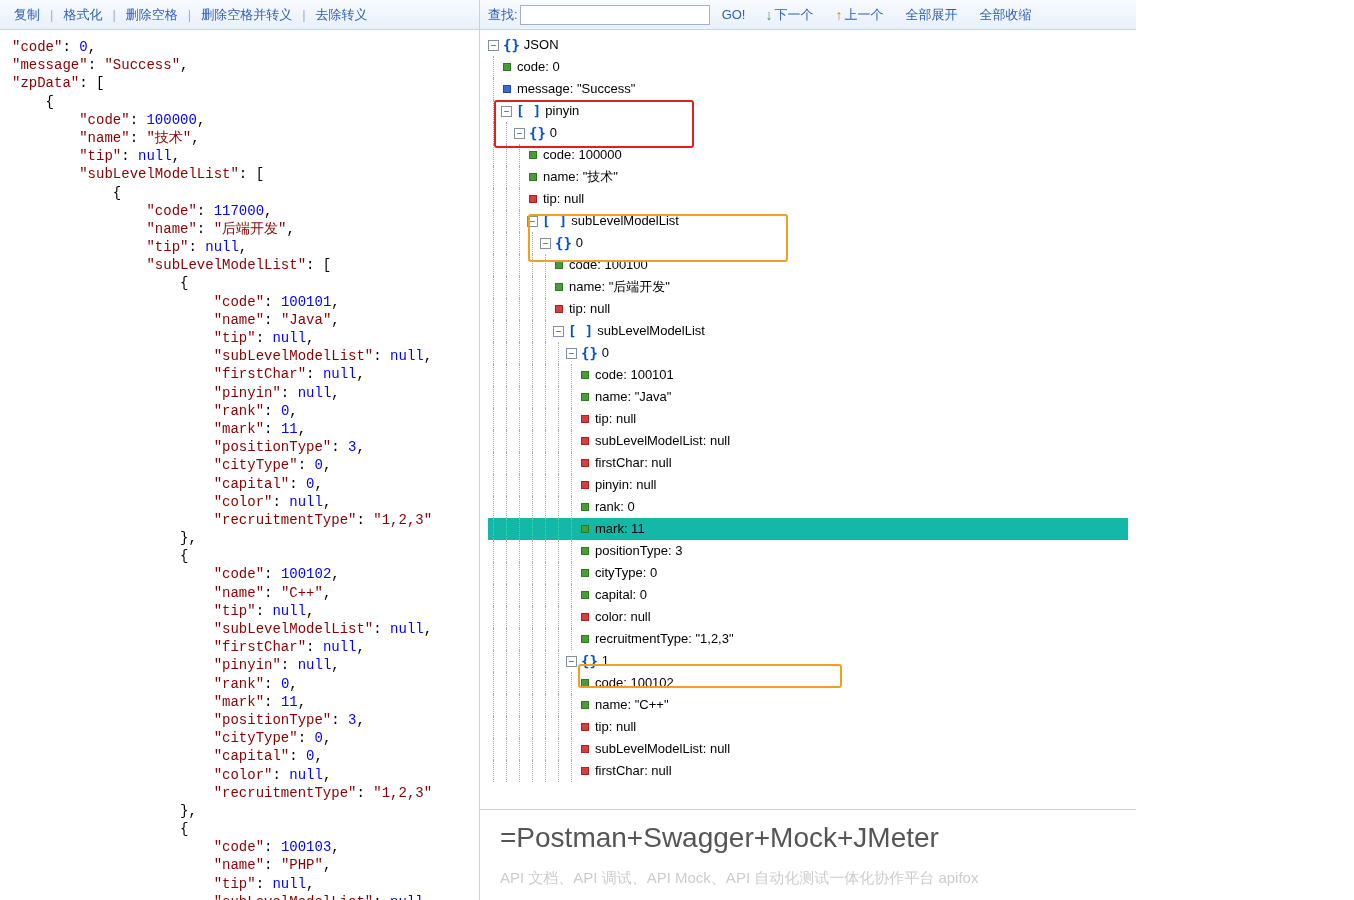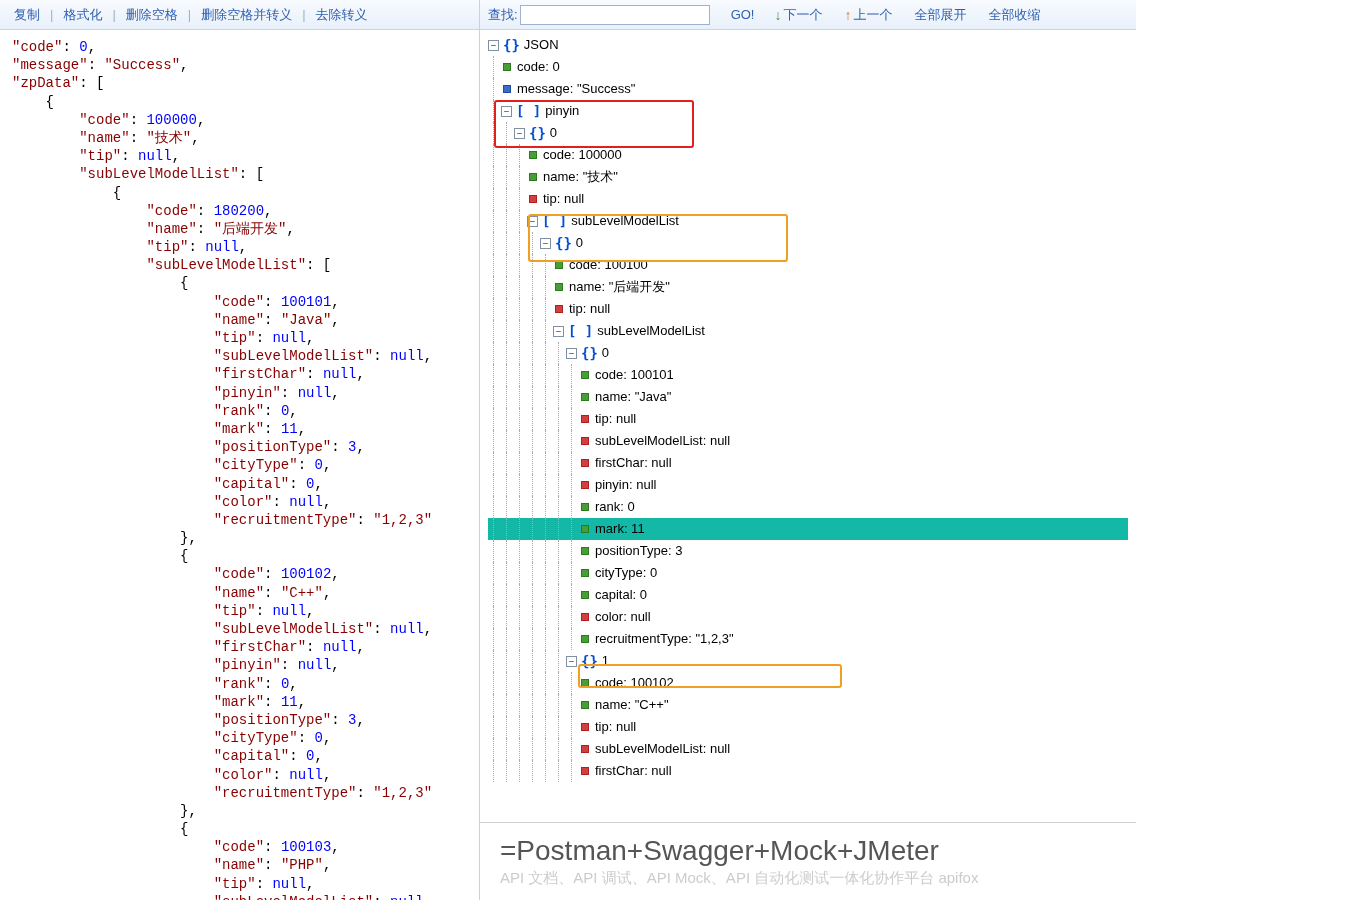--- a/index.html
+++ b/index.html
@@ -5,21 +5,21 @@
 *{box-sizing:border-box;margin:0;padding:0}
 body{font-family:"Microsoft YaHei",SimSun,Arial,sans-serif;font-size:13px;background:#fff;overflow:hidden}
 .container{display:flex;width:1136px;height:900px}
 .left-panel{width:480px;border-right:1px solid #d0d0d0;display:flex;flex-direction:column;background:#fff}
 .right-panel{flex:1;display:flex;flex-direction:column;background:#fff}
 .toolbar{background:linear-gradient(#f8fbff,#e8f0fa);border-bottom:1px solid #c8d4e8;padding:4px 8px;display:flex;align-items:center;gap:2px;height:30px}
 .toolbar-btn{color:#3060b0;padding:2px 6px;cursor:pointer;font-size:13px}
 .toolbar-sep{color:#a0b0c8;padding:0 2px}
 .search-label{color:#3060b0;}
 .search-input{width:190px;height:20px;border:1px solid #a0b0d0;padding:0 4px;font-size:12px}
-.go-btn{margin-left:15px;color:#3060b0;padding:2px 4px;cursor:pointer}
+.go-btn{margin-left:6px;color:#3060b0;padding:2px 4px;cursor:pointer}
 .nav-btn{color:#3060b0;padding:2px 6px;cursor:pointer;margin-left:8px;display:inline-flex;align-items:center;gap:2px}
 .arrow{font-size:14px}
 .arrow.down{color:#4a9c3a}
 .arrow.up{color:#d08020}
 .code-area{flex:1;overflow:auto;padding:8px 12px;font-family:Consolas,"Courier New",monospace;font-size:14px;line-height:1.3;white-space:pre;color:#000;position:relative}
 .code-area::-webkit-scrollbar{width:16px;background:#f0f0f0}
 .code-area::-webkit-scrollbar-thumb{background:#c0c0c0;border:1px solid #a0a0a0}
 .str{color:#800}
 .num{color:#00f}
 .key{color:#800}
@@ -36,21 +36,21 @@
 .leaf-red{background:#d04040;border:1px solid #b02020}
 .node-label{color:#000}
 .node-val{color:#000}
 .dots{color:#888;border-left:1px dotted #aaa;height:22px;display:inline-block;width:1px;margin:0 7px 0 5px;vertical-align:top}
 .hl-box{position:absolute;border:2px solid;border-radius:3px;pointer-events:none}
 .hl-red{border-color:#e02020}
 .hl-orange{border-color:#f0a020}
 .annotation{position:absolute;color:#f03030;font-size:20px;font-family:"Microsoft YaHei";line-height:1.5;pointer-events:none}
 .footer{border-top:1px solid #d0d0d0;padding:12px 20px;background:#fff}
 .footer-title{font-size:28px;color:#555;font-weight:300;font-family:Arial,sans-serif}
-.footer-sub{font-size:15px;color:#ccc;margin-top:2px}
+.footer-sub{font-size:15px;color:#ccc;margin-top:15px}
 </style>
 </head>
 <body>
 
 <div class="container">
   <div class="left-panel">
     <div class="toolbar">
       <span class="toolbar-btn">复制</span>
       <span class="toolbar-sep">|</span>
       <span class="toolbar-btn">格式化</span>
@@ -63,21 +63,21 @@
     </div>
     <div class="code-area" id="code-area"><span class="key">"code"</span>: <span class="num">0</span>,
 <span class="key">"message"</span>: <span class="str">"Success"</span>,
 <span class="key">"zpData"</span>: [
     {
         <span class="key">"code"</span>: <span class="num">100000</span>,
         <span class="key">"name"</span>: <span class="str">"技术"</span>,
         <span class="key">"tip"</span>: <span class="null">null</span>,
         <span class="key">"subLevelModelList"</span>: [
             {
-                <span class="key">"code"</span>: <span class="num">180200</span>,
+                <span class="key">"code"</span>: <span class="num">117000</span>,
                 <span class="key">"name"</span>: <span class="str">"后端开发"</span>,
                 <span class="key">"tip"</span>: <span class="null">null</span>,
                 <span class="key">"subLevelModelList"</span>: [
                     {
                         <span class="key">"code"</span>: <span class="num">100101</span>,
                         <span class="key">"name"</span>: <span class="str">"Java"</span>,
                         <span class="key">"tip"</span>: <span class="null">null</span>,
                         <span class="key">"subLevelModelList"</span>: <span class="null">null</span>,
                         <span class="key">"firstChar"</span>: <span class="null">null</span>,
                         <span class="key">"pinyin"</span>: <span class="null">null</span>,

